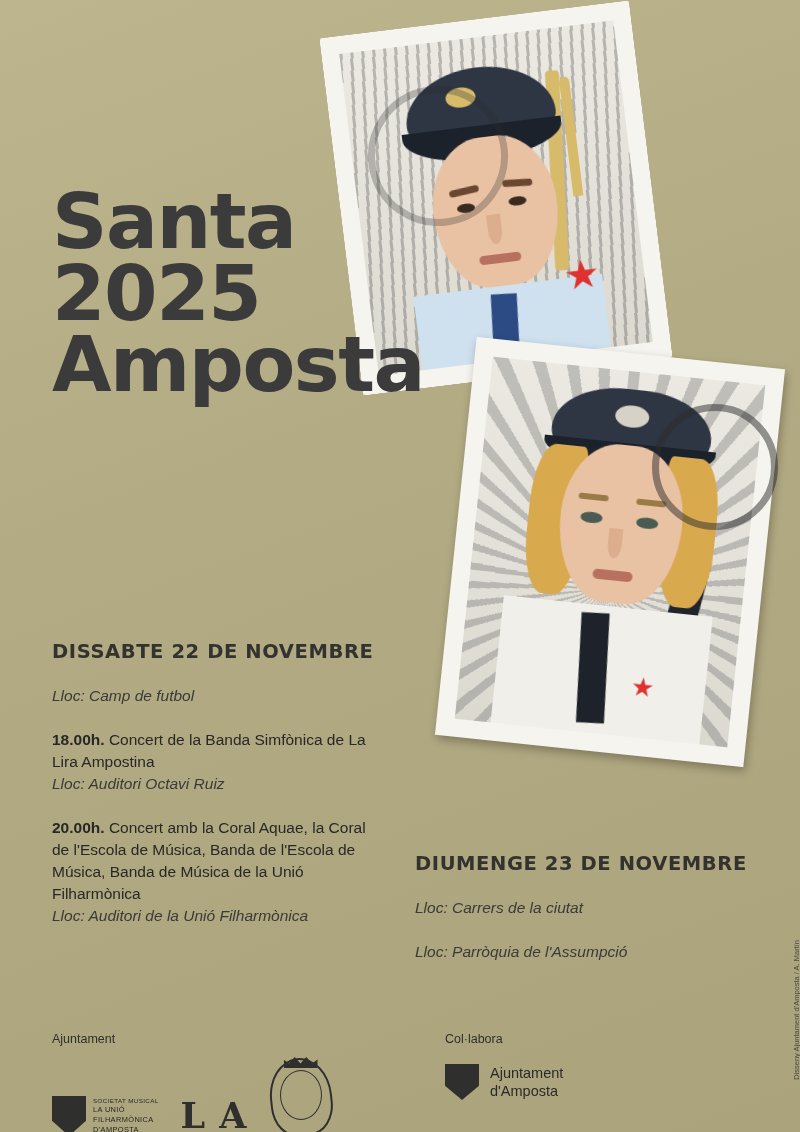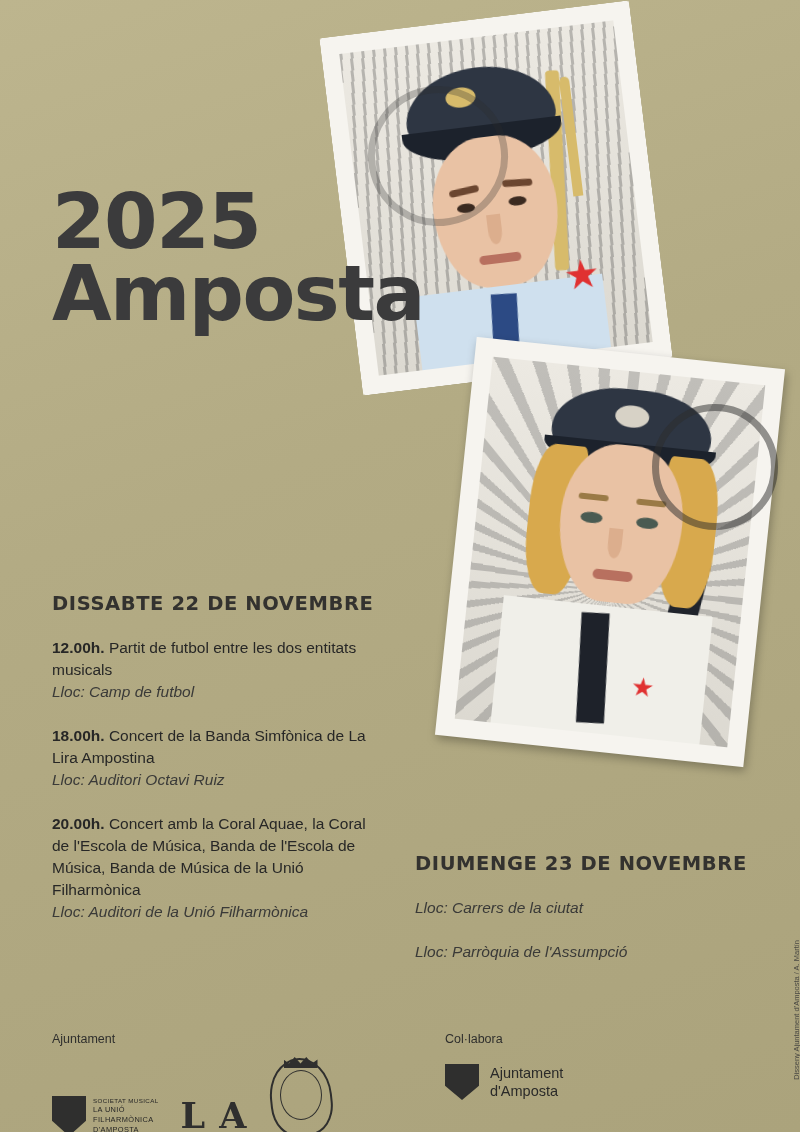--- a/index.html
+++ b/index.html
@@ -117,21 +117,21 @@
     position: absolute;
     border: 7px solid #2b2b2b;
     border-radius: 50%;
     opacity: 0.75;
     z-index: 5;
   }
 
   
   .col-left {
     position: absolute;
-    left: 52px; top: 592px;
+    left: 52px; top: 640px;
     width: 330px;
     z-index: 6;
   }
   .col-right {
     position: absolute;
     left: 415px; top: 852px;
     width: 345px;
     z-index: 6;
   }
   .day-heading {
@@ -304,30 +304,29 @@
       <div style="position:absolute;left:36px;top:236px;width:210px;height:130px;background:#f0efe9;"></div>
       <div style="position:absolute;left:118px;top:244px;width:28px;height:110px;background:#1e222a;transform:rotate(-3deg);"></div>
       <div class="star" style="left:172px;top:300px;font-size:26px;">★</div>
     </div>
   </div>
 
   <div class="postmark" style="left:368px;top:86px;width:140px;height:140px;transform:rotate(-10deg);border-color:#2b2b2b;opacity:0.28;"></div>
   <div class="postmark" style="left:652px;top:404px;width:126px;height:126px;opacity:0.5;"></div>
 
   <div class="title-block">
+    <div class="title-line">Santa</div>
     <div class="title-line">2025</div>
     <div class="title-line">Amposta</div>
   </div>
 
   <div class="col-left">
     <div class="day-heading">DISSABTE 22 DE NOVEMBRE</div>
 
     <div class="entry">
-      <p><span class="hour">12.00h.</span>
-         <span>Partit de futbol entre les dos entitats musicals</span></p>
       <p class="place">Lloc: Camp de futbol</p>
     </div>
 
     <div class="entry">
       <p><span class="hour">18.00h.</span>
          <span>Concert de la Banda Simfònica de La Lira Ampostina</span></p>
       <p class="place">Lloc: Auditori Octavi Ruiz</p>
     </div>
 
     <div class="entry">

